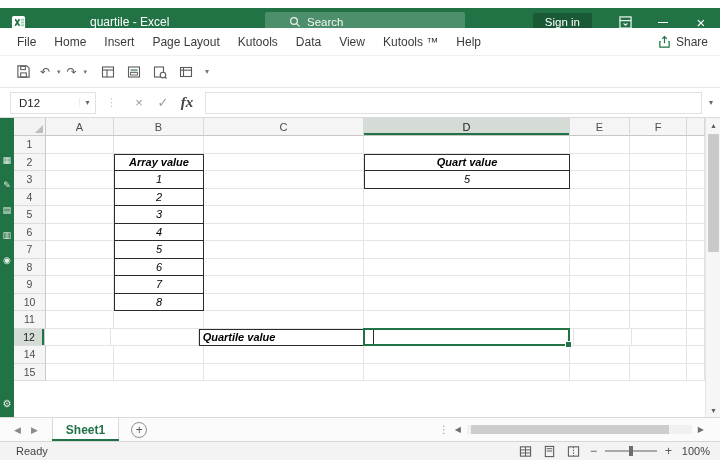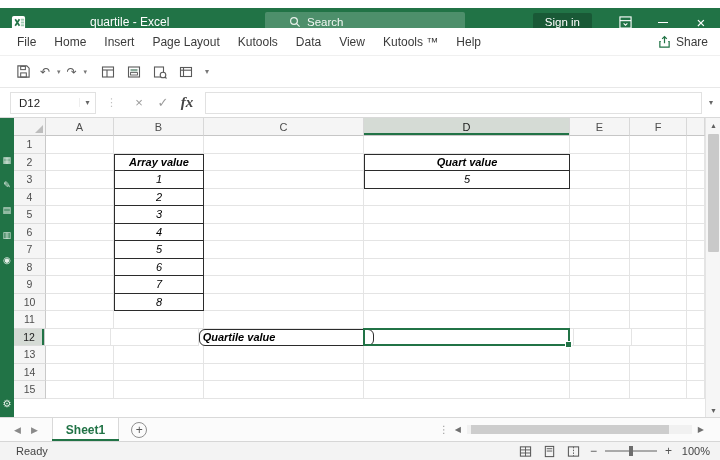--- a/index.html
+++ b/index.html
@@ -349,31 +349,21 @@
         <div class="cell" style="width: 160px;"></div>
         <div class="cell" style="width: 206px;"></div>
         <div class="cell" style="width: 60px;"></div>
         <div class="cell" style="width: 57px;"></div>
         <div class="cell" style="width: 18px;"></div>
       </div>
       <div class="sheet-row" style="height: 17.5px;">
         <div class="row-hdr sel">12</div>
         <div class="cell" style="width: 68px;"></div>
         <div class="cell" style="width: 90px;"></div>
-        <div class="cell left bold box box-top" style="width: 180px; border-radius: 6px;">Quartile value</div>
-        <div class="cell" style="width: 206px;"></div>
-        <div class="cell" style="width: 60px;"></div>
-        <div class="cell" style="width: 57px;"></div>
-        <div class="cell" style="width: 18px;"></div>
-      </div>
-      <div class="sheet-row" style="height: 17.5px;">
-        <div class="row-hdr">13</div>
-        <div class="cell" style="width: 68px;"></div>
-        <div class="cell" style="width: 90px;"></div>
-        <div class="cell" style="width: 160px;"></div>
+        <div class="cell left bold box box-top" style="width: 180px;">Quartile value</div>
         <div class="cell" style="width: 206px;"></div>
         <div class="cell" style="width: 60px;"></div>
         <div class="cell" style="width: 57px;"></div>
         <div class="cell" style="width: 18px;"></div>
       </div>
       <div class="sheet-row" style="height: 17.5px;">
         <div class="row-hdr">14</div>
         <div class="cell" style="width: 68px;"></div>
         <div class="cell" style="width: 90px;"></div>
         <div class="cell" style="width: 160px;"></div>

